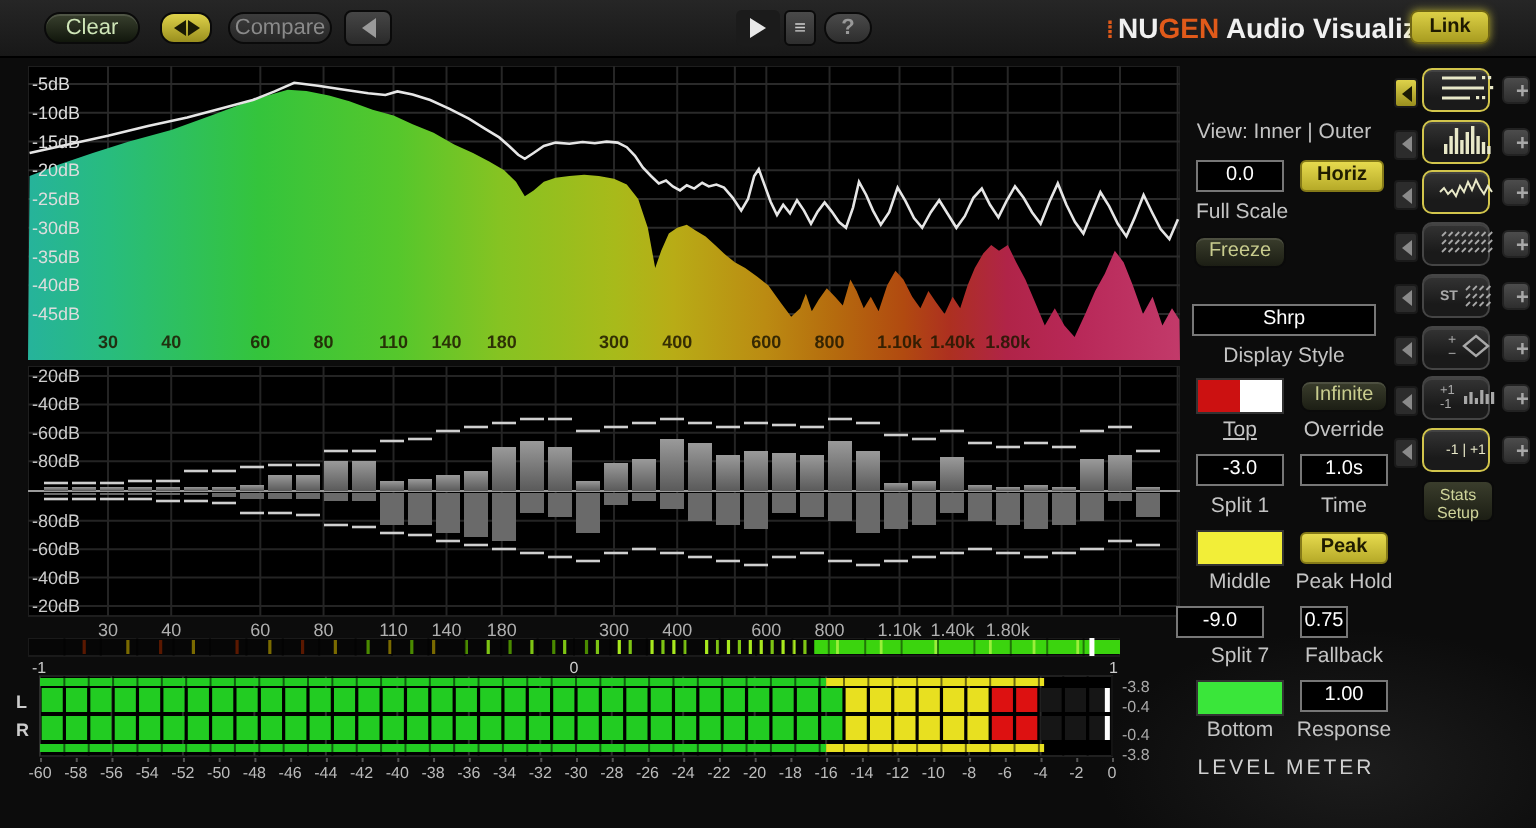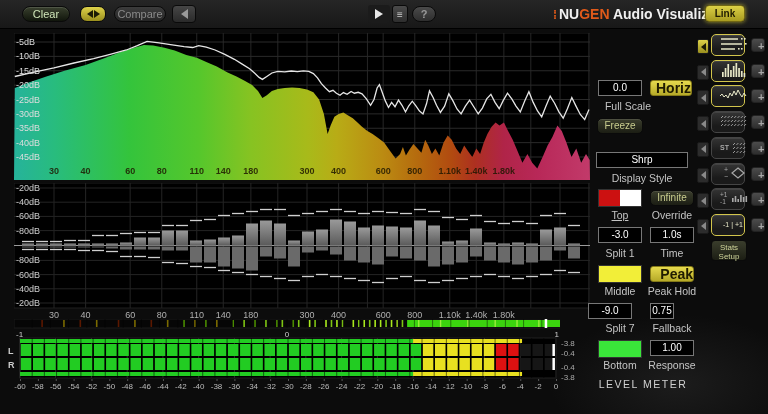--- a/index.html
+++ b/index.html
@@ -42,21 +42,21 @@
   .graph{position:absolute;background:#000;}
   #spectrum-wrap{left:14px;top:33px;width:576px;height:147px;}
   #mid-wrap{left:14px;top:183px;width:576px;height:138px;background:none;}
   #corr-wrap{left:14px;top:319px;width:546px;height:19px;background:none;}
   #meter-wrap{left:0px;top:336px;width:600px;height:58px;background:none;}
   
   .pbox{position:absolute;box-sizing:border-box;background:#000;border:1px solid #777;color:#fff;
         font-size:10px;text-align:center;line-height:14px;}
   .plabel{position:absolute;color:#c4c4c4;font-size:10.5px;text-align:center;}
   .ybtn{position:absolute;box-sizing:border-box;border:1px solid #857a18;border-radius:3px;color:#201c00;font-weight:bold;
-        font-size:14px;text-align:right;line-height:14px;background:linear-gradient(#e6da4e,#b6aa28);}
+        font-size:10px;text-align:center;line-height:14px;background:linear-gradient(#e6da4e,#b6aa28);}
   .dbtn{position:absolute;box-sizing:border-box;border:1px solid #0a0a0a;border-radius:5px;color:#c8cc8e;
         font-size:10px;text-align:center;line-height:14px;background:linear-gradient(#3a3d2c,#1c1e14);
         box-shadow:inset 0 1px 0 rgba(255,255,255,.10);}
   .swatch{position:absolute;box-sizing:border-box;border:1px solid #333;}
   .lvlabel{position:absolute;color:#d0d0d0;font-size:10.5px;letter-spacing:1.5px;text-align:center;}
   
   #views{position:absolute;left:697px;top:34px;width:70px;height:300px;}
   .vrow{position:absolute;left:0;width:70px;height:24px;}
   .varrow{position:absolute;left:0;top:5px;width:10px;height:13px;background:#2c2c2c;border:1px solid #1a1a1a;
           border-radius:2px;display:flex;align-items:center;justify-content:center;}
@@ -688,23 +688,24 @@
         <rect x="502.3982" y="43" width="1" height="2" fill="#555"></rect>
         <text x="502.3982" y="53" fill="#bbb" font-size="8" text-anchor="middle">-6</text>
         <rect x="520.2647999999999" y="43" width="1" height="2" fill="#555"></rect>
         <text x="520.2647999999999" y="53" fill="#bbb" font-size="8" text-anchor="middle">-4</text>
         <rect x="538.1314" y="43" width="1" height="2" fill="#555"></rect>
         <text x="538.1314" y="53" fill="#bbb" font-size="8" text-anchor="middle">-2</text>
         <rect x="555.9979999999999" y="43" width="1" height="2" fill="#555"></rect>
         <text x="555.9979999999999" y="53" fill="#bbb" font-size="8" text-anchor="middle">0</text>
       </svg></div>
 
+  <div class="plabel" style="left:588px;top:60px;width:108px;">View: Inner | Outer</div>
   <div class="pbox" style="left:598px;top:80px;width:44px;height:16px;">0.0</div>
   <div class="ybtn" style="left:650px;top:80px;width:42px;height:16px;">Horiz</div>
-  <div class="plabel" style="left:591px;top:100px;width:60px;text-align:right;">Full Scale</div>
+  <div class="plabel" style="left:591px;top:100px;width:60px;text-align:center;">Full Scale</div>
   <div class="dbtn" style="left:597px;top:118px;width:46px;height:16px;">Freeze</div>
   <div class="pbox" style="left:596px;top:152px;width:92px;height:16px;">Shrp</div>
   <div class="plabel" style="left:588px;top:172px;width:108px;">Display Style</div>
   <div class="swatch" id="top-swatch" style="left: 598px; top: 189px; width: 44px; height: 18px; background: linear-gradient(90deg, rgb(204, 17, 17) 0px, rgb(204, 17, 17) 50%, rgb(255, 255, 255) 50%, rgb(255, 255, 255) 100%);"></div>
   <div class="dbtn" style="left:650px;top:190px;width:44px;height:16px;">Infinite</div>
   <div class="plabel" style="left:598px;top:209px;width:44px;text-decoration:underline;">Top</div>
   <div class="plabel" style="left:644px;top:209px;width:56px;">Override</div>
   <div class="pbox" style="left:598px;top:227px;width:44px;height:16px;">-3.0</div>
   <div class="pbox" style="left:650px;top:227px;width:44px;height:16px;">1.0s</div>
   <div class="plabel" style="left:598px;top:247px;width:44px;">Split 1</div>

